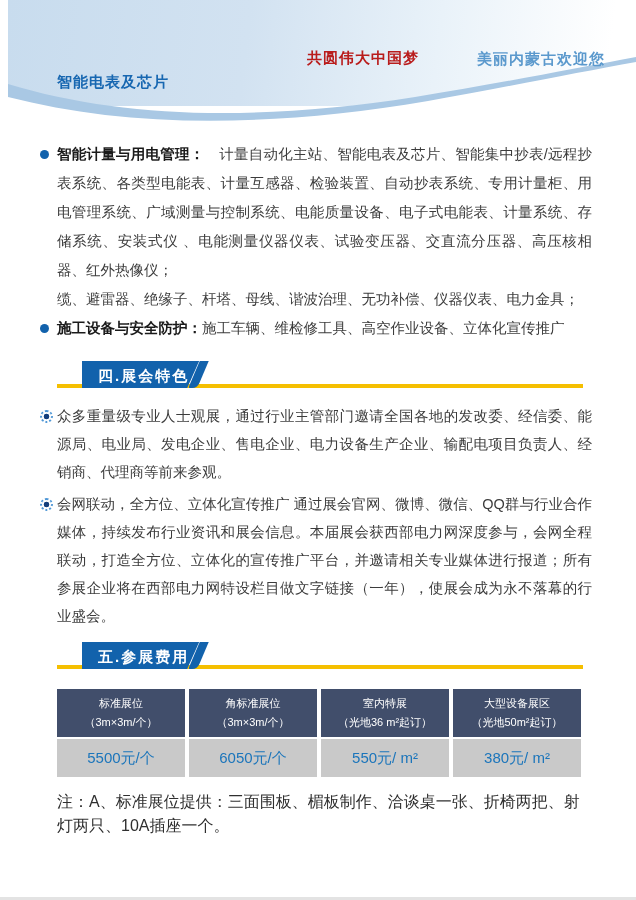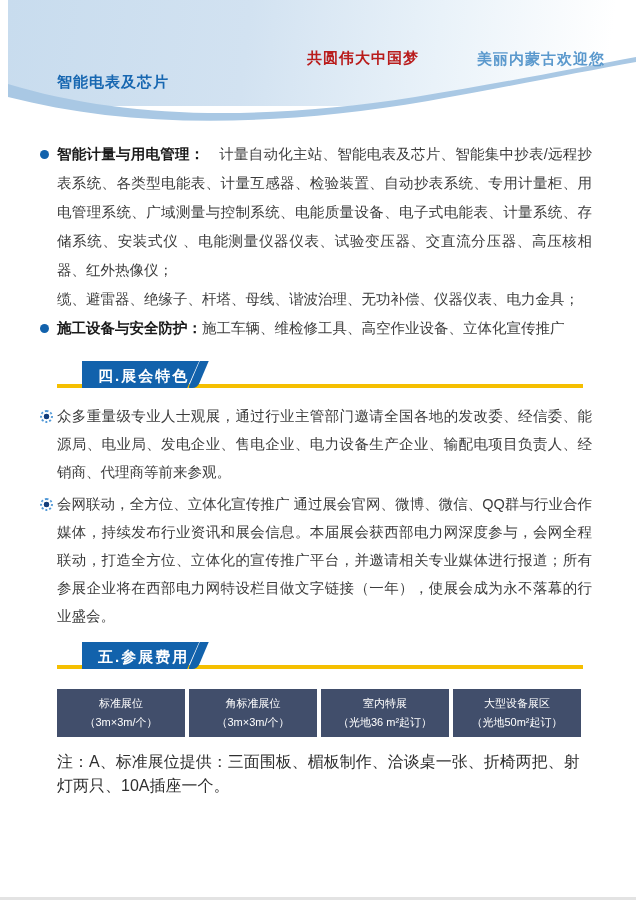--- a/index.html
+++ b/index.html
@@ -159,20 +159,26 @@
           </th>
       <th>
             <div>室内特展</div>
             <div>（光地36 m²起订）</div>
           </th>
       <th>
             <div>大型设备展区</div>
             <div>（光地50m²起订）</div>
           </th>
     </tr>
+    <tr>
+      <td>5500元/个</td>
+      <td>6050元/个</td>
+      <td>550元/ m²</td>
+      <td>380元/ m²</td>
+    </tr>
   </tbody>
     </table>
 
   <div class="notes">
     <div>注：A、标准展位提供：三面围板、楣板制作、洽谈桌一张、折椅两把、射灯两只、10A插座一个。</div>
   </div>
 
   <div style="height:20px;"></div>
 
 </div>

